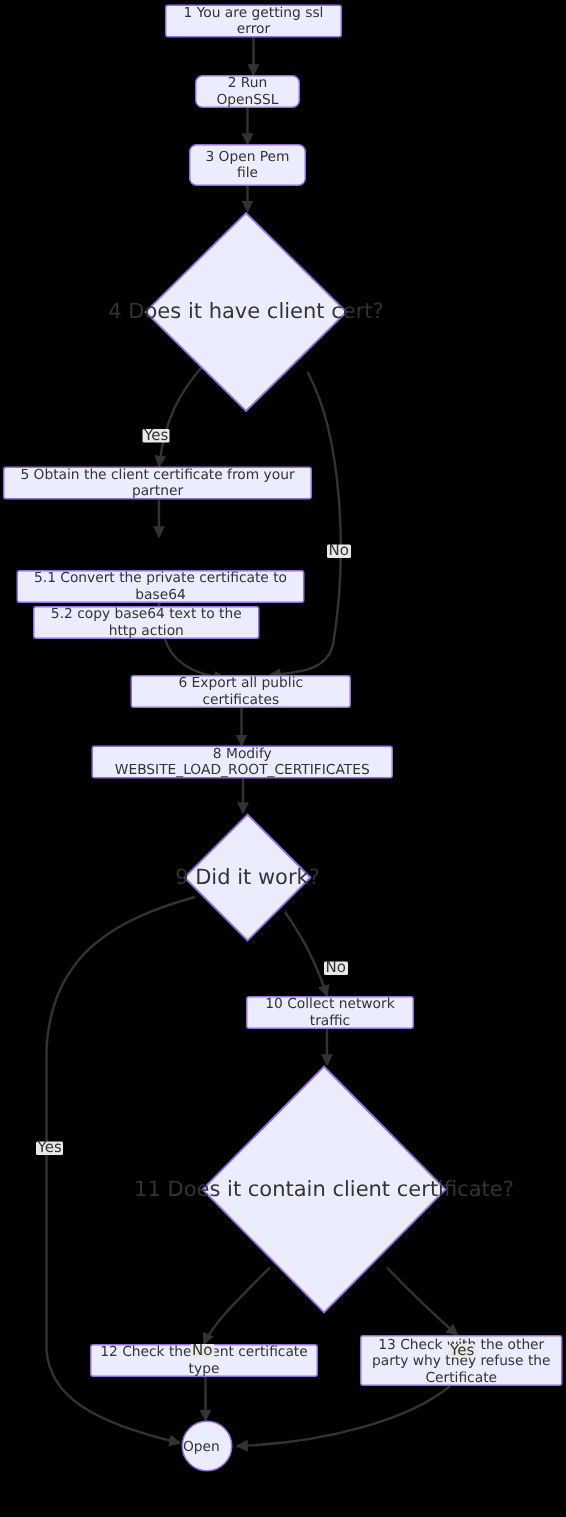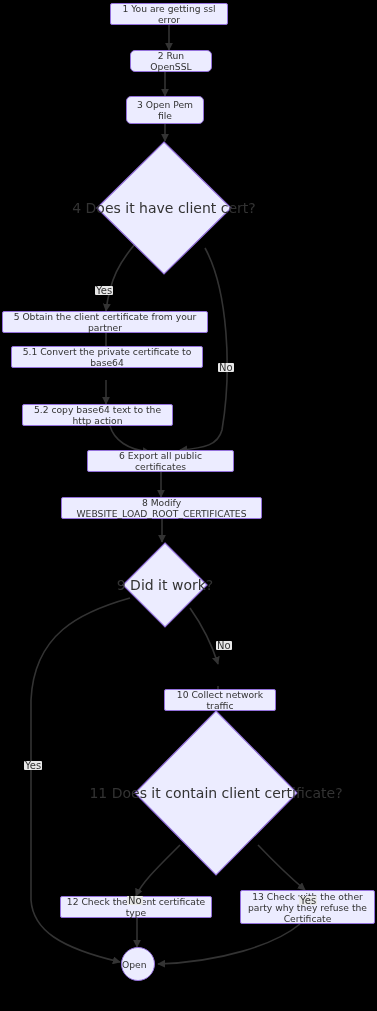--- a/index.html
+++ b/index.html
@@ -119,54 +119,54 @@
         <path d="M 258 845 C 278 866 298 884 305 890" marker-end="url(#arrow)"></path>
         <path d="M 137 918 L 137 947" marker-end="url(#arrow)"></path>
         <path d="M 300 924 C 275 945 220 962 158 964" marker-end="url(#arrow)"></path>
       </g>
   </svg>
 
   <div id="node-layer">
       <div class="node rect" style="left: 110px; top: 3px; width: 118px; height: 22px;">
         <span>1 You are getting ssl error</span>
       </div>
-      <div class="node round" style="left: 130px; top: 50px; width: 82px; height: 22px;">
+      <div class="node round" style="left: 130px; top: 50px; width: 70px; height: 22px;">
         <span>2 Run OpenSSL</span>
       </div>
       <div class="node round" style="left: 126px; top: 96px; width: 78px; height: 28px;">
         <span>3 Open Pem file</span>
       </div>
       <div class="diamond-wrap" style="left: 96px; top: 141px; width: 136px; height: 134px;">
         <svg class="diamond-shape" viewBox="0 0 136 134">
           <polygon points="68,1 135,67 68,133 1,67" fill="#ECECFF" stroke="#9370DB" stroke-width="1.2"></polygon>
         </svg>
         <div class="diamond-label">4 Does it have client cert?</div>
       </div>
       <div class="node rect" style="left: 2px; top: 311px; width: 206px; height: 22px;">
         <span>5 Obtain the client certificate from your partner</span>
       </div>
-      <div class="node rect" style="left: 11px; top: 346px; width: 192px; height: 22px;">
+      <div class="node rect" style="left: 11px; top: 380px; width: 192px; height: 22px;">
         <span>5.1 Convert the private certificate to base64</span>
       </div>
       <div class="node rect" style="left: 22px; top: 404px; width: 151px; height: 22px;">
         <span>5.2 copy base64 text to the http action</span>
       </div>
       <div class="node rect" style="left: 87px; top: 450px; width: 147px; height: 22px;">
         <span>6 Export all public certificates</span>
       </div>
       <div class="node rect" style="left: 61px; top: 497px; width: 201px; height: 22px;">
         <span>8 Modify WEBSITE_LOAD_ROOT_CERTIFICATES</span>
       </div>
       <div class="diamond-wrap" style="left: 122px; top: 542px; width: 86px; height: 86px;">
         <svg class="diamond-shape" viewBox="0 0 86 86">
           <polygon points="43,1 85,43 43,85 1,43" fill="#ECECFF" stroke="#9370DB" stroke-width="1.2"></polygon>
         </svg>
         <div class="diamond-label">9 Did it work?</div>
       </div>
-      <div class="node rect" style="left: 164px; top: 664px; width: 112px; height: 22px; margin-top: 25px;">
+      <div class="node rect" style="left: 164px; top: 664px; width: 112px; height: 22px;">
         <span>10 Collect network traffic</span>
       </div>
       <div class="diamond-wrap" style="left: 134px; top: 710px; width: 164px; height: 166px;">
         <svg class="diamond-shape" viewBox="0 0 164 166">
           <polygon points="82,1 163,83 82,165 1,83" fill="#ECECFF" stroke="#9370DB" stroke-width="1.2"></polygon>
         </svg>
         <div class="diamond-label">11 Does it contain client certificate?</div>
       </div>
       <div class="node rect" style="left: 60px; top: 896px; width: 152px; height: 22px;">
         <span>12 Check the client certificate type</span>

